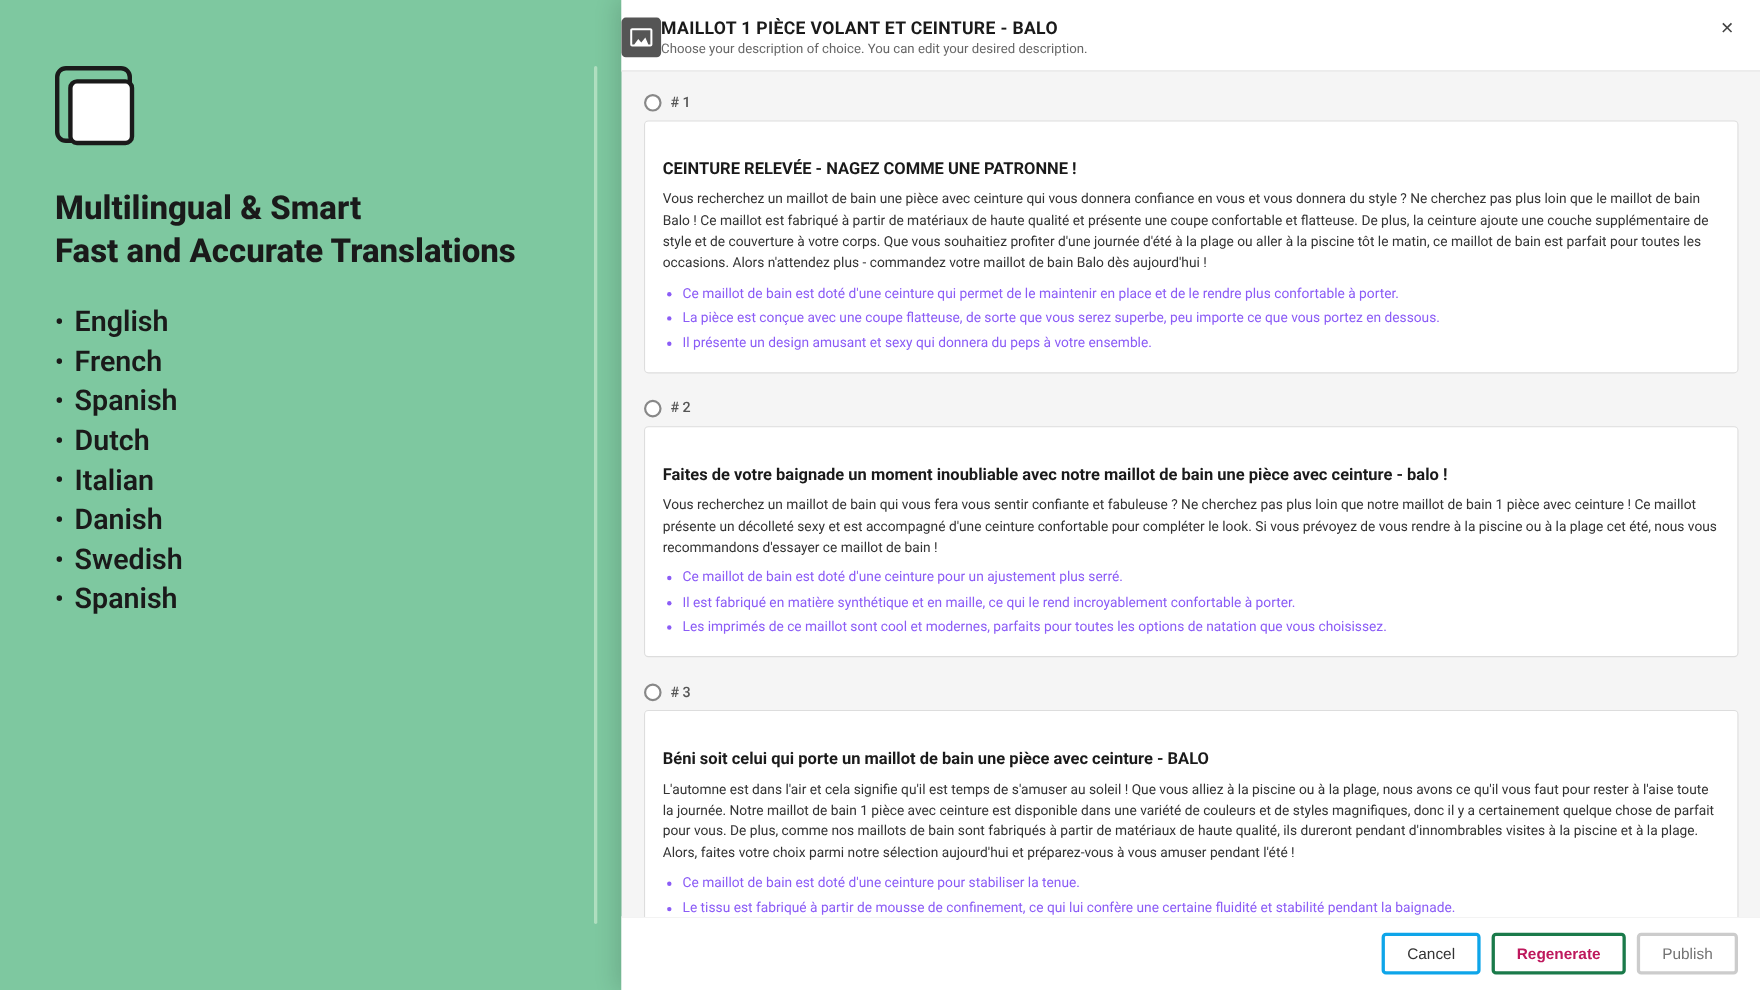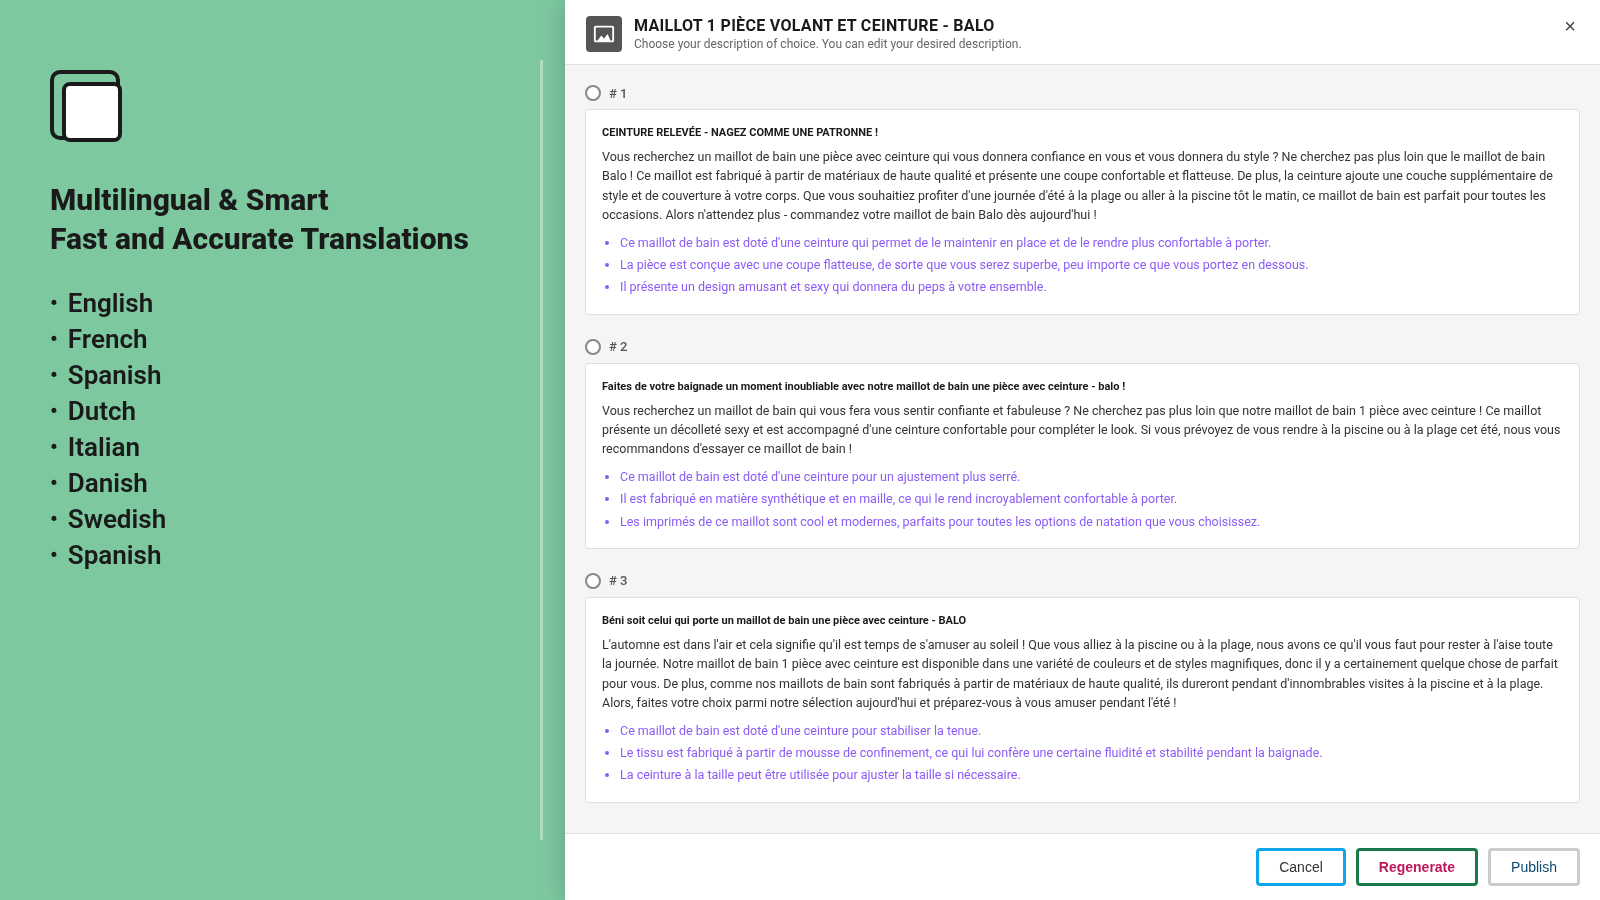--- a/index.html
+++ b/index.html
@@ -15,21 +15,20 @@
     
     .left-panel {
       position: absolute;
       left: 0; top: 0;
       width: 540px;
       height: 792px;
       display: flex;
       flex-direction: column;
       align-items: flex-start;
       padding: 60px 50px;
-      margin-top: 10px;
     }
 
     .logo-icon {
       width: 80px;
       height: 80px;
       margin-bottom: 30px;
     }
 
     .logo-icon .outer {
       width: 70px;
@@ -100,25 +99,24 @@
       height: 900px;
       background: #f5f5f5;
       display: flex;
       flex-direction: column;
       box-shadow: -4px 0 20px rgba(0,0,0,0.15);
     }
 
     
     .modal-header {
       background: white;
-      padding: 16px 20px 12px 21px;
+      padding: 16px 20px 12px 0;
       border-bottom: 1px solid #e0e0e0;
       display: flex;
       align-items: flex-start;
-      gap: 12px;
       flex-shrink: 0;
     }
 
     .modal-header-icon {
       width: 36px;
       height: 36px;
       background: #555;
       border-radius: 4px;
       flex-shrink: 0;
       display: flex;
@@ -210,23 +208,24 @@
       border: 1px solid #ddd;
       border-radius: 4px;
       padding: 14px 16px;
       font-size: 12.5px;
       color: #333;
       line-height: 1.55;
     }
 
     .option-content-title {
       font-weight: 700;
-      font-size: 11px;
+      font-size: 15px;
       color: #1a1a1a;
       margin-bottom: 6px;
+      margin-top: 18px;
     }
 
     .option-content-body {
       margin-bottom: 8px;
     }
 
     .option-content ul {
       padding-left: 18px;
       margin-top: 6px;
     }
@@ -264,21 +263,21 @@
 
     .btn-regenerate {
       background: white;
       color: #be185d;
       border-color: #1a7a4a;
       font-weight: 600;
     }
 
     .btn-publish {
       background: white;
-      color: #0c4a6e;
+      color: #737373;
       border-color: #ccc;
     }
   </style>
 </head>
 <body>
 
 <div class="left-panel">
 
   <div class="logo-icon">
     <div class="outer">

